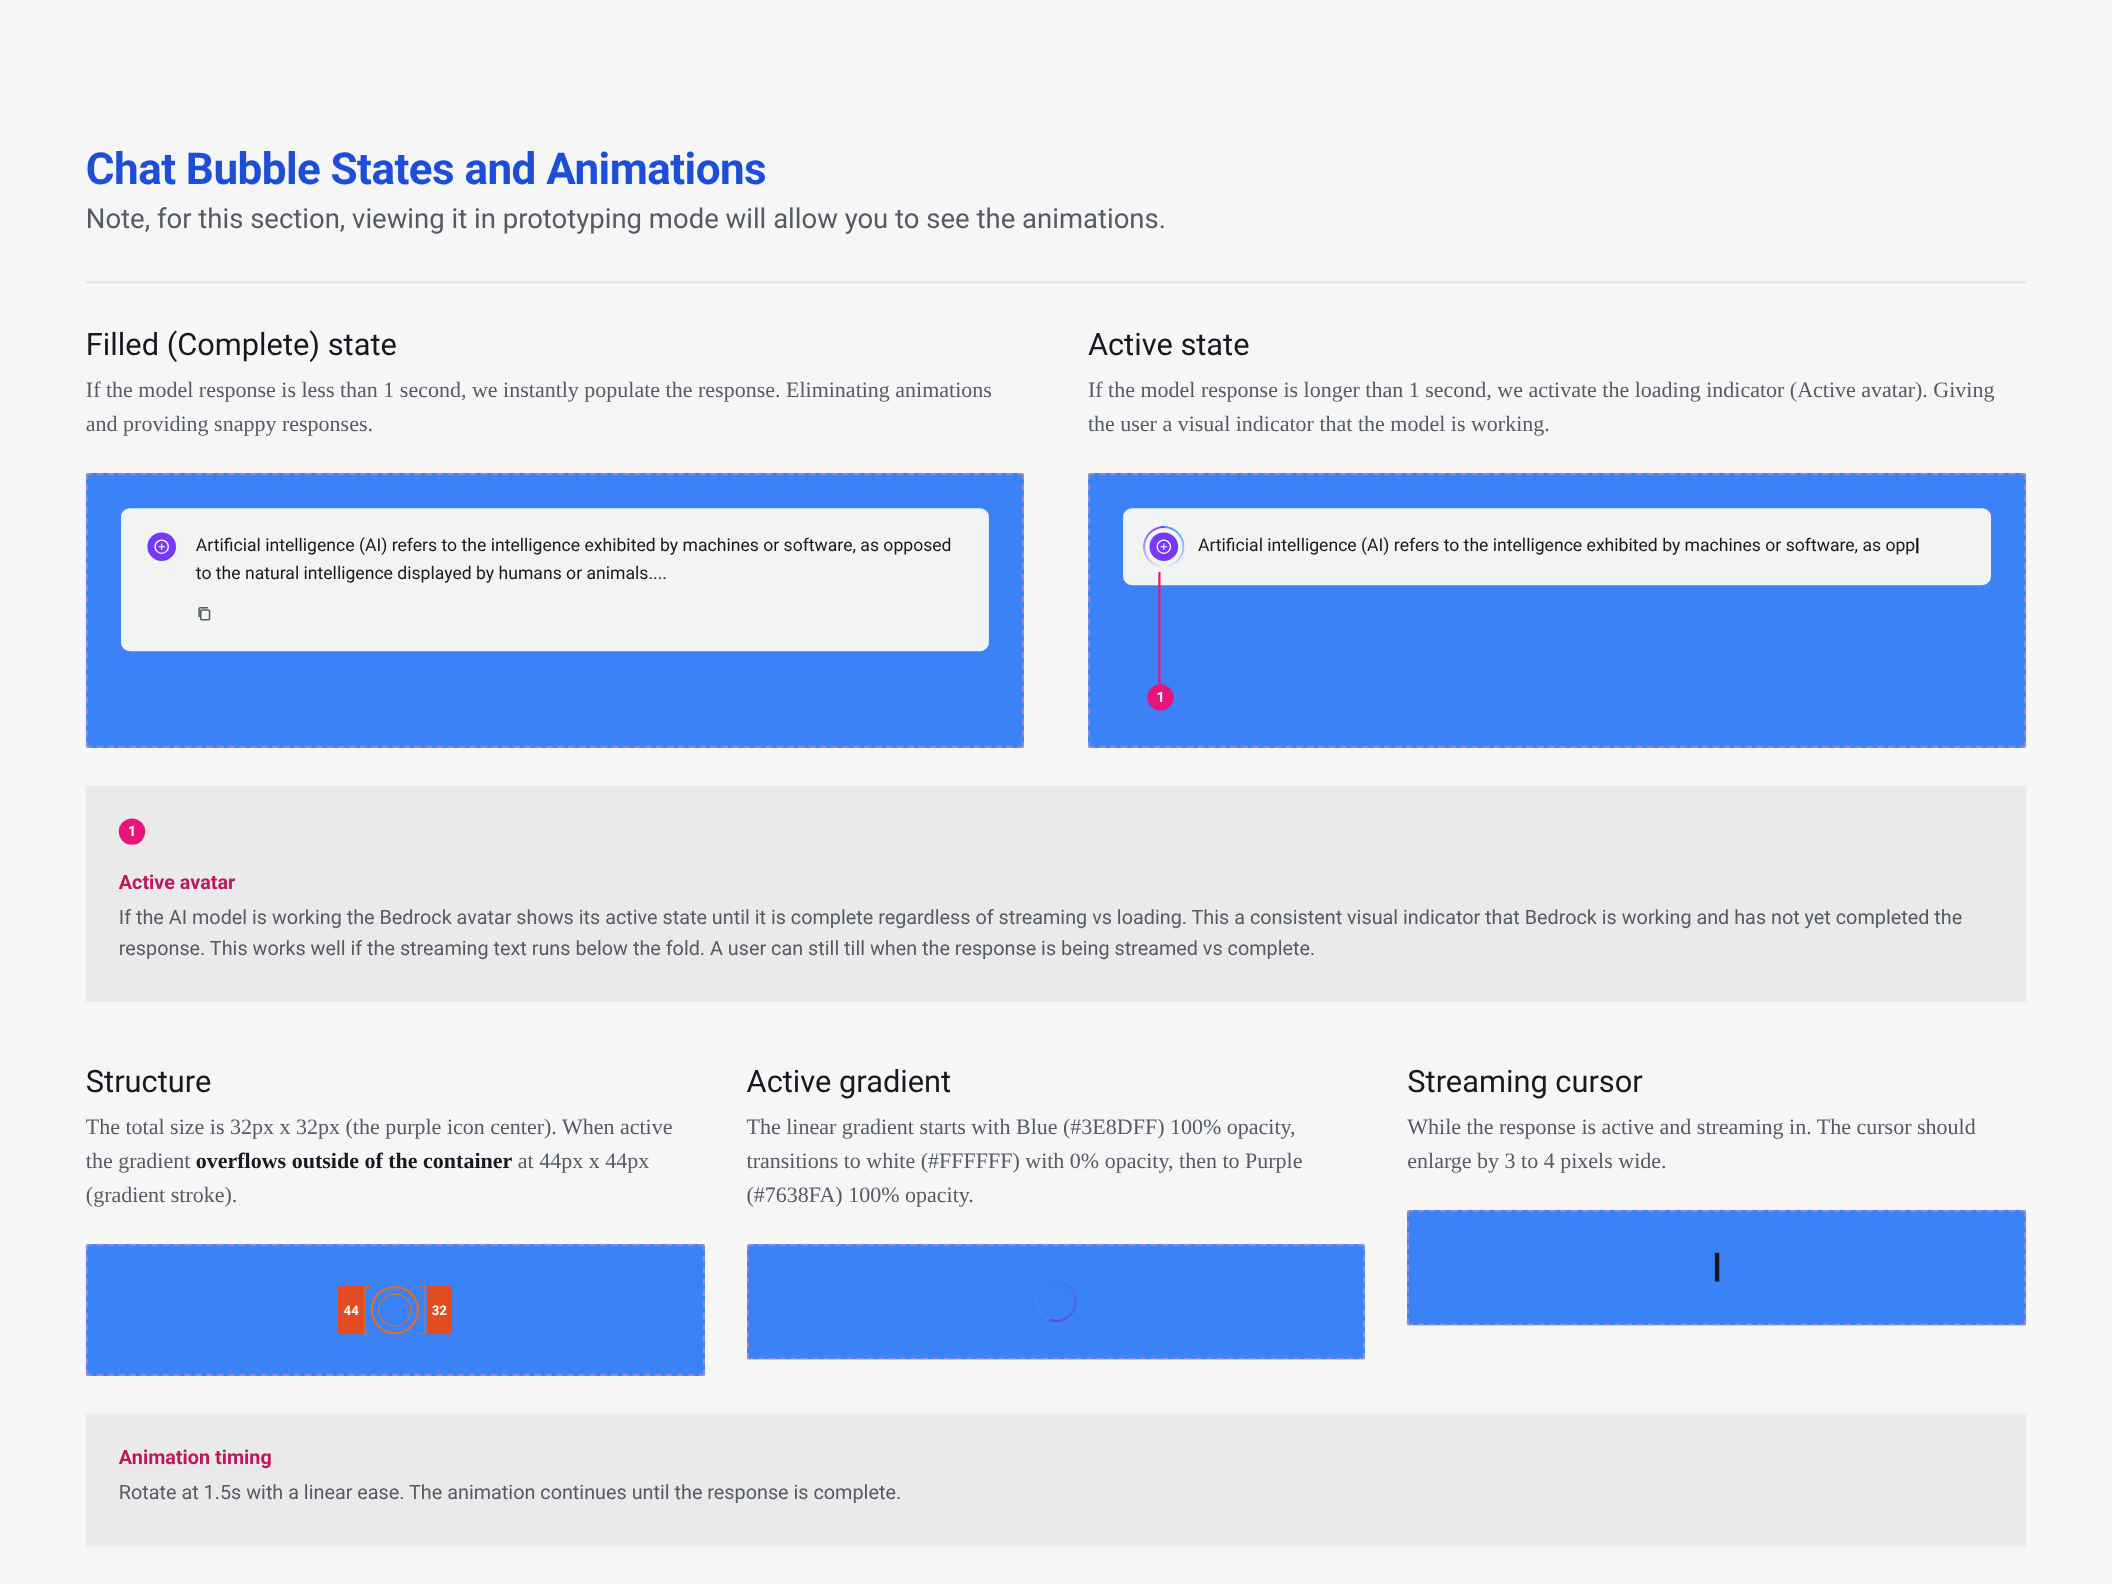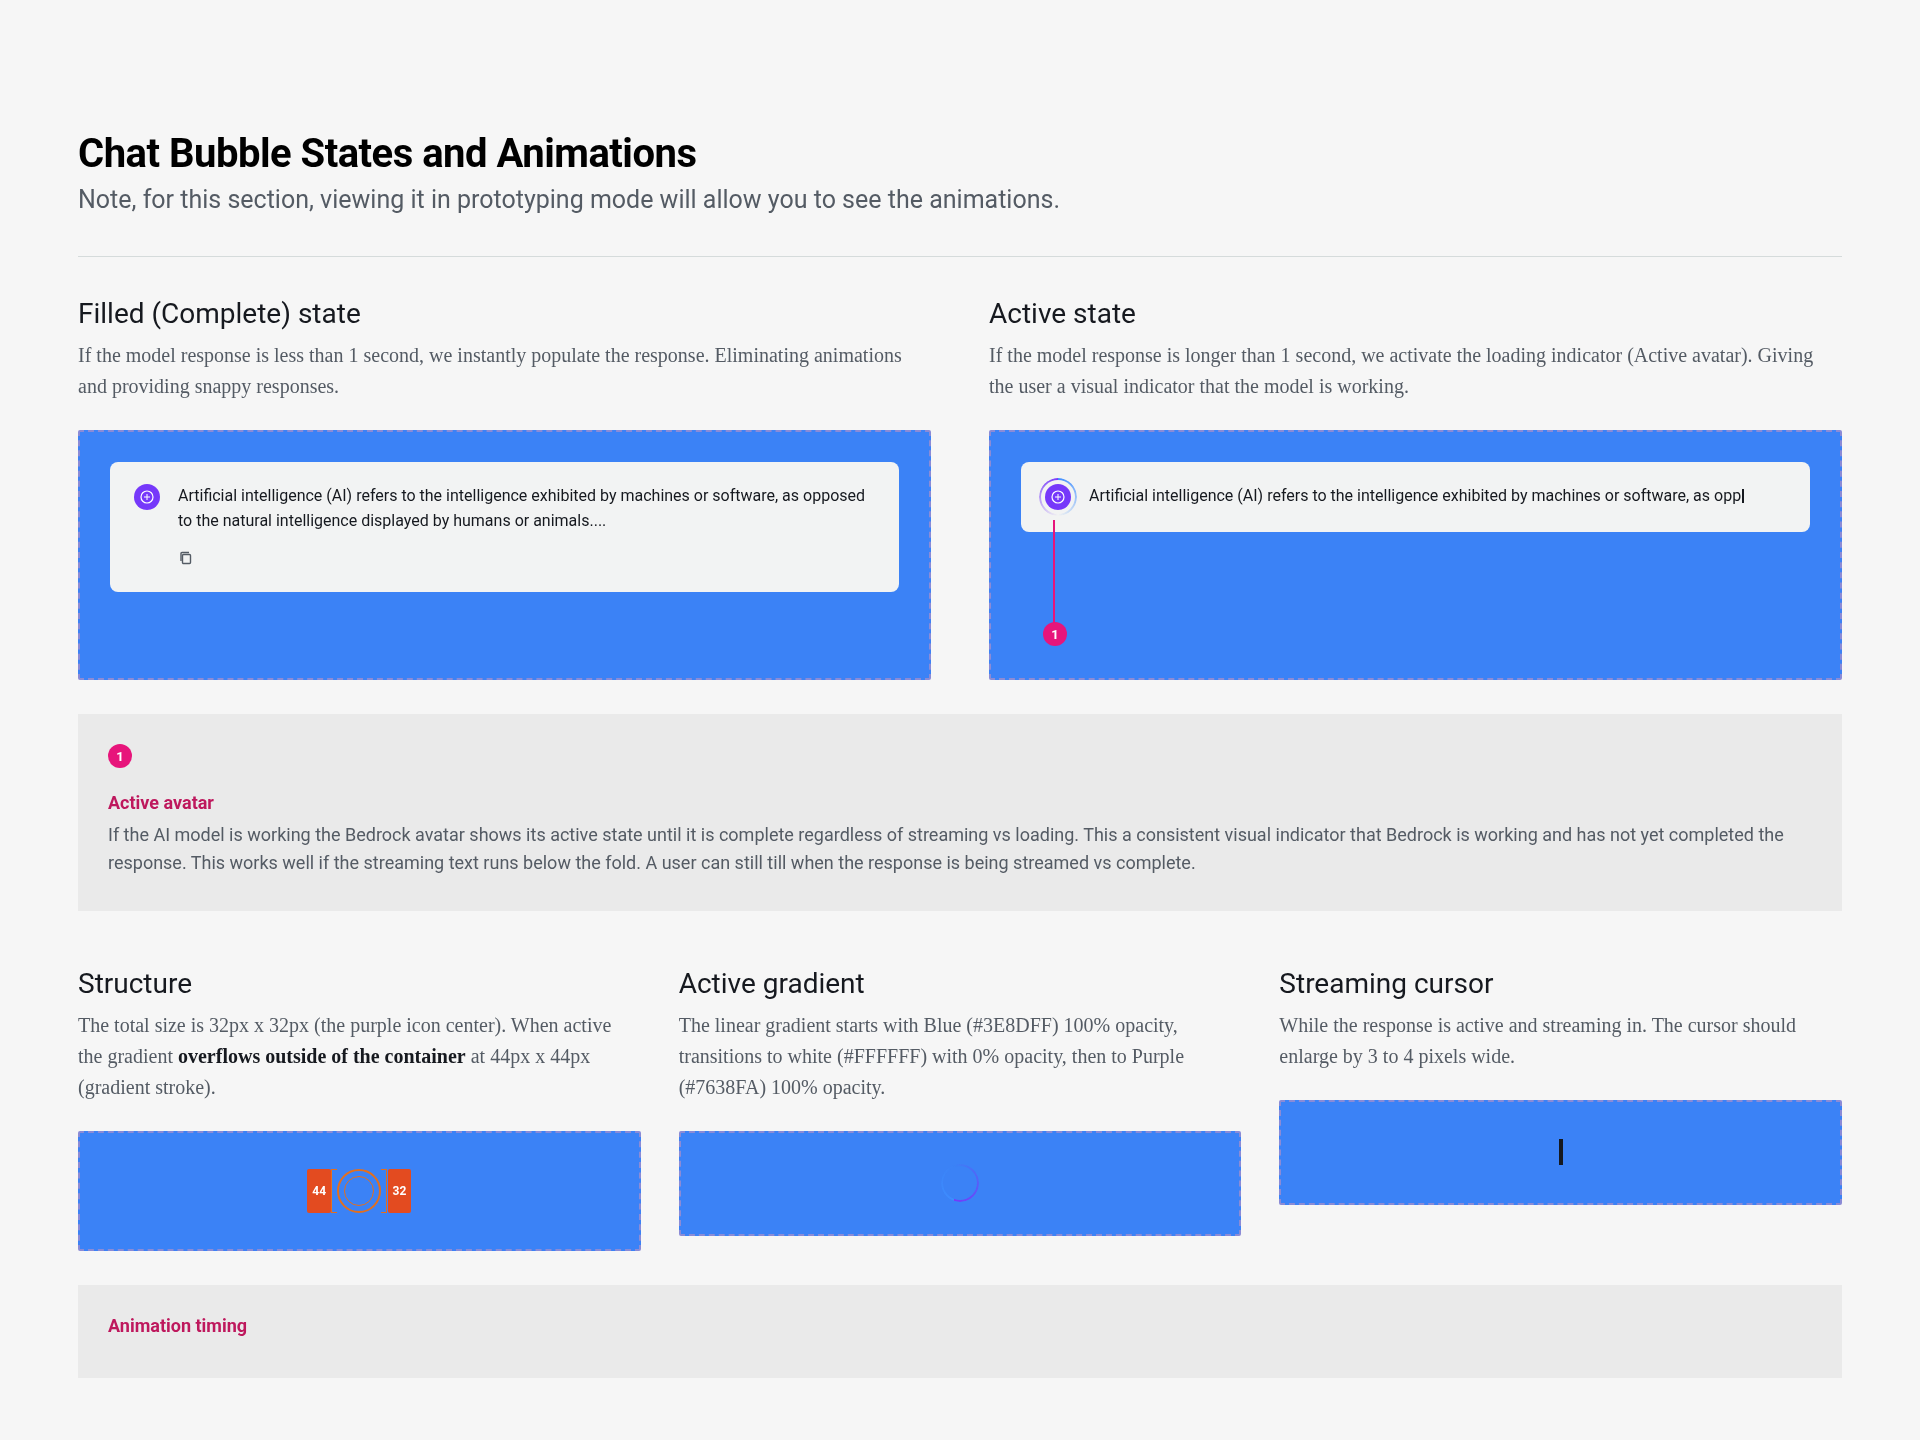--- a/index.html
+++ b/index.html
@@ -7,21 +7,21 @@
   font-family: -apple-system, BlinkMacSystemFont, "Segoe UI", Roboto, Helvetica, Arial, sans-serif;
   background: #f6f6f6;
   color: #16191f;
   width: 1920px;
   min-height: 1440px;
 }
 .page { padding: 130px 78px 60px 78px; width: 1920px; }
 h1.page-title {
   font-size: 40px;
   font-weight: 700;
-  color: #000000;
+  color: #1d4ed8;
   letter-spacing: -0.5px;
   margin-bottom: 8px;
 }
 .page-subtitle {
   font-size: 25px;
   color: #545b64;
   margin-bottom: 42px;
 }
 hr.divider {
   border: none;
@@ -302,14 +302,15 @@
       <h2 class="section-title">Streaming cursor</h2>
       <p class="section-desc">While the response is active and streaming in. The cursor should enlarge by 3 to 4 pixels wide.</p>
       <div class="spec-frame short">
         <div class="cursor-demo"></div>
       </div>
     </div>
   </div>
 
   <div class="info-panel bottom">
     <p class="info-title">Animation timing</p>
+    <p class="info-body">Rotate at 1.5s with a linear ease. The animation continues until the response is complete.</p>
   </div>
 </div>
 
 </body></html>

